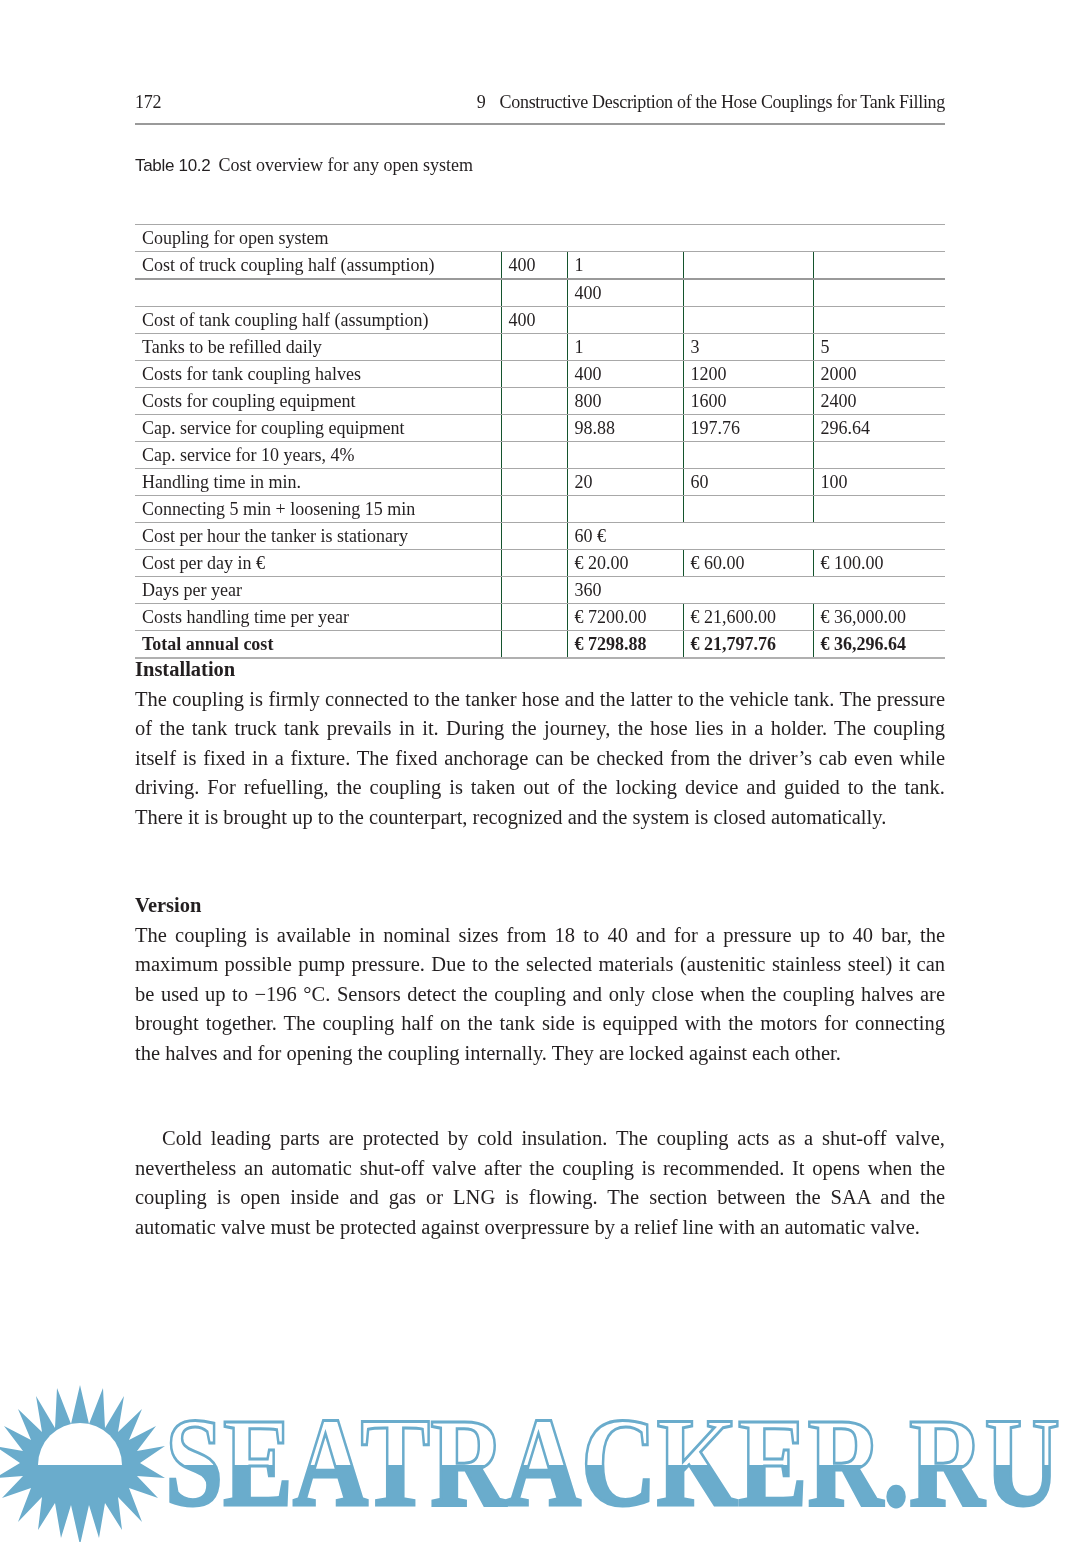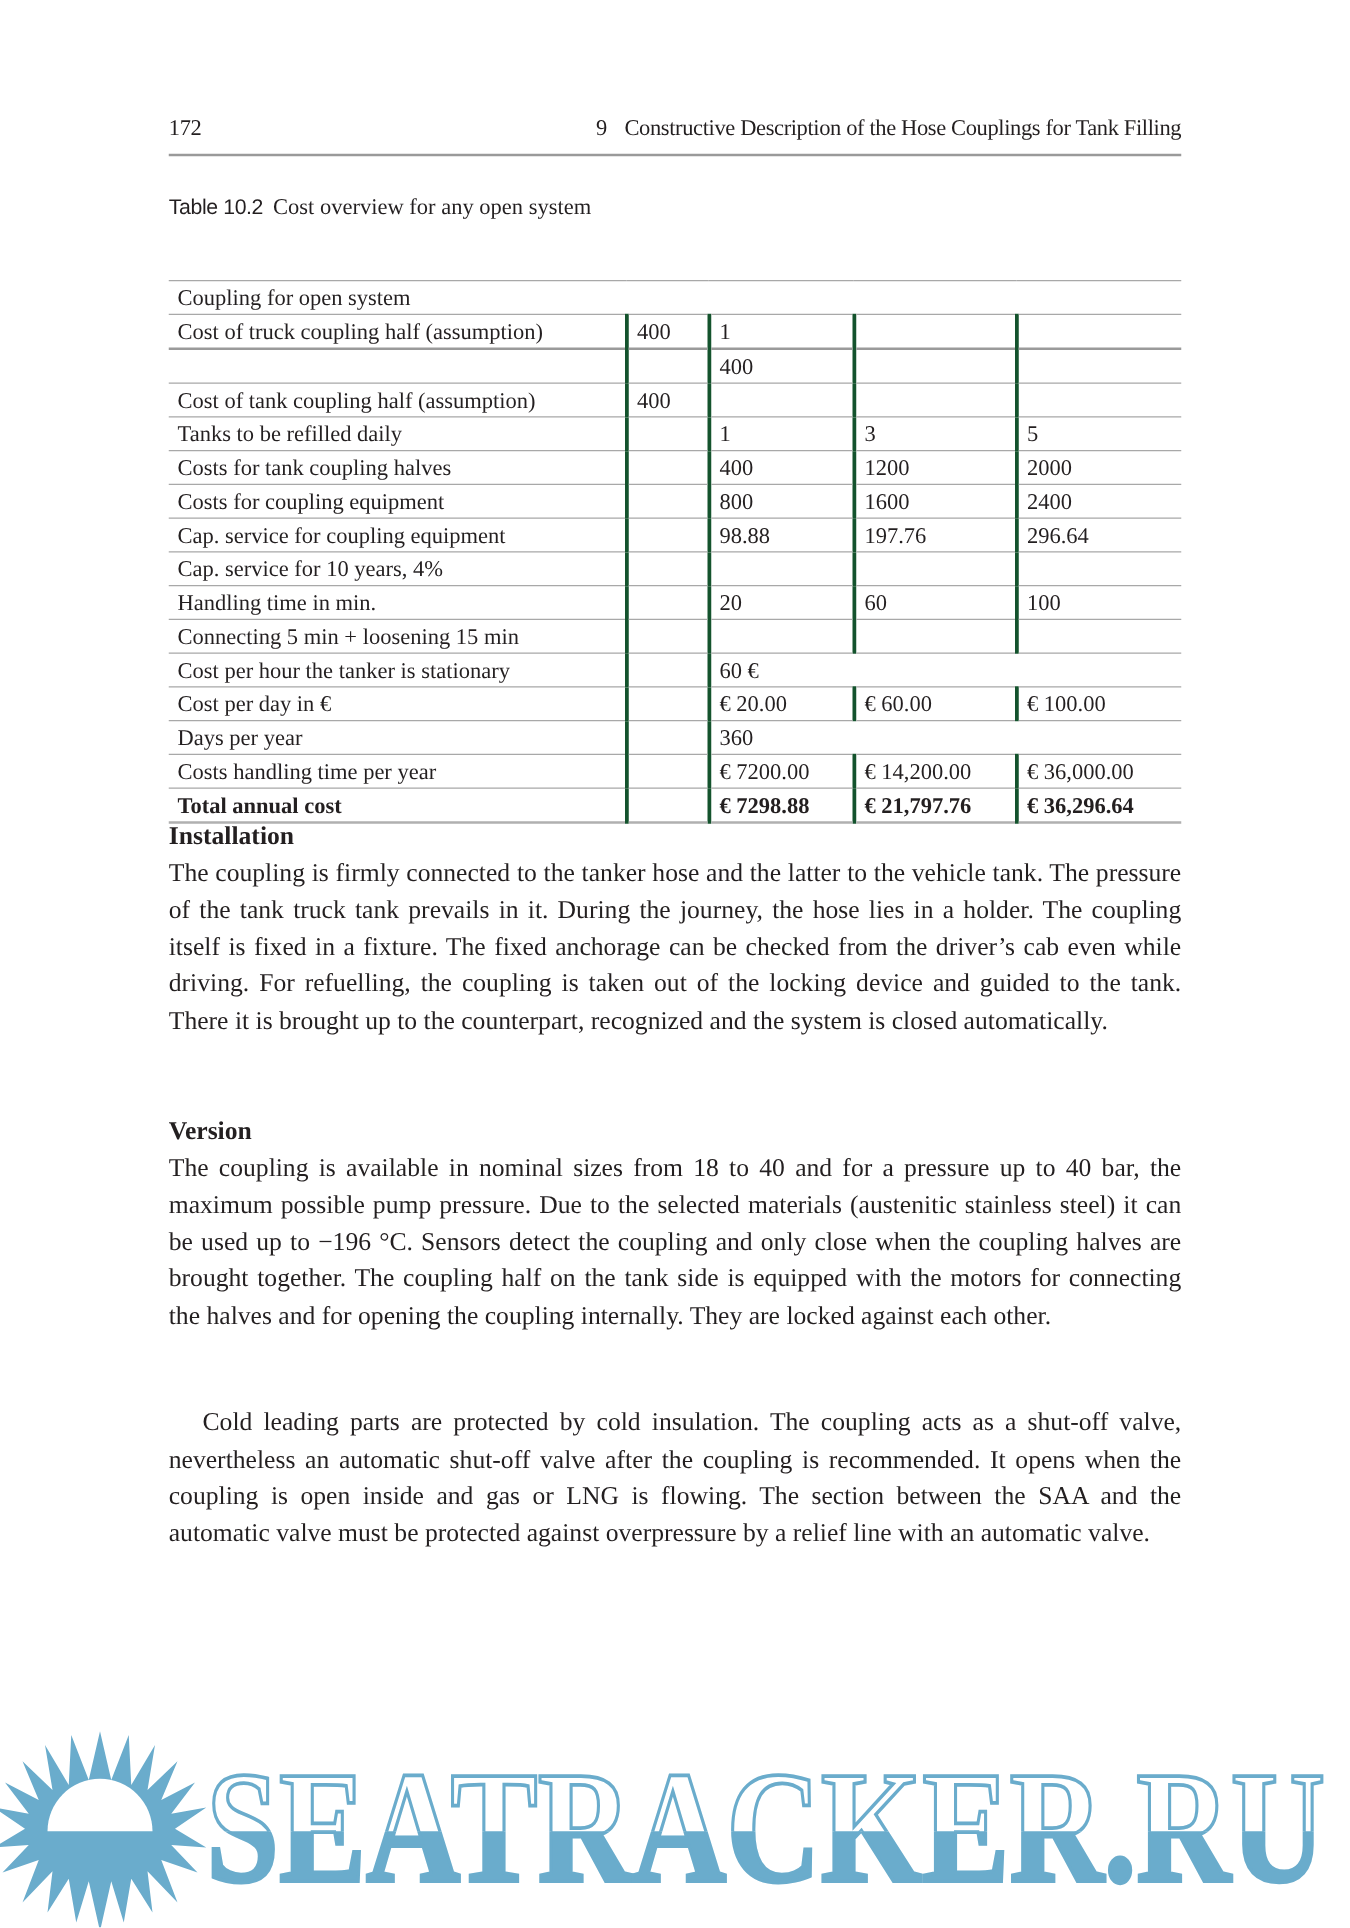--- a/index.html
+++ b/index.html
@@ -13,21 +13,21 @@
   .running-head .chapter .num { margin-right: 14px; }
 
   .table-caption { position: absolute; left: 135px; top: 155px; font-size: 18px; white-space: nowrap; }
   .table-caption .label { font-family: "Liberation Sans", "DejaVu Sans", sans-serif; font-weight: normal;
          font-size: 17px; margin-right: 8px; letter-spacing: -0.3px; }
 
   table.cost { position: absolute; left: 135px; top: 187px; width: 810px; border-collapse: collapse;
          font-size: 18px; table-layout: fixed; margin-top: 37px; }
   table.cost td { height: 26px; padding: 0 0 0 7px; border-top: 1px solid #a8a8a8; border-bottom: 1px solid #a8a8a8;
          white-space: nowrap; vertical-align: middle; line-height: 26px; }
-  table.cost td + td { border-left: 3px solid #14532d; }
+  table.cost td + td { border-left: 1px solid #14532d; }
   table.cost tr.thick-bottom td { border-bottom: 2px solid #9a9a9a; }
   table.cost tr.total td { font-weight: bold; }
   table.cost tr.last td { border-bottom: 2px solid #b0b0b0; }
 
   .section { position: absolute; left: 135px; width: 810px; font-size: 20.5px; line-height: 29.5px; }
   .section h3 { margin: 0; font-size: 20.5px; font-weight: bold; line-height: 29.5px; }
   .section p { margin: 0; text-align: justify; }
   .section p.indent { text-indent: 27px; }
 
   .watermark { position: absolute; left: 0; top: 1380px; width: 948px; height: 162px; }
@@ -140,21 +140,21 @@
   </tr>
   <tr>
     <td>Days per year</td>
     <td></td>
     <td colspan="3">360</td>
   </tr>
   <tr>
     <td>Costs handling time per year</td>
     <td></td>
     <td>€ 7200.00</td>
-    <td>€ 14,200.00</td>
+    <td>€ 21,600.00</td>
     <td>€ 36,000.00</td>
   </tr>
   <tr class="total last">
     <td>Total annual cost</td>
     <td></td>
     <td>€ 7298.88</td>
     <td>€ 21,797.76</td>
     <td>€ 36,296.64</td>
   </tr>
 </tbody>

